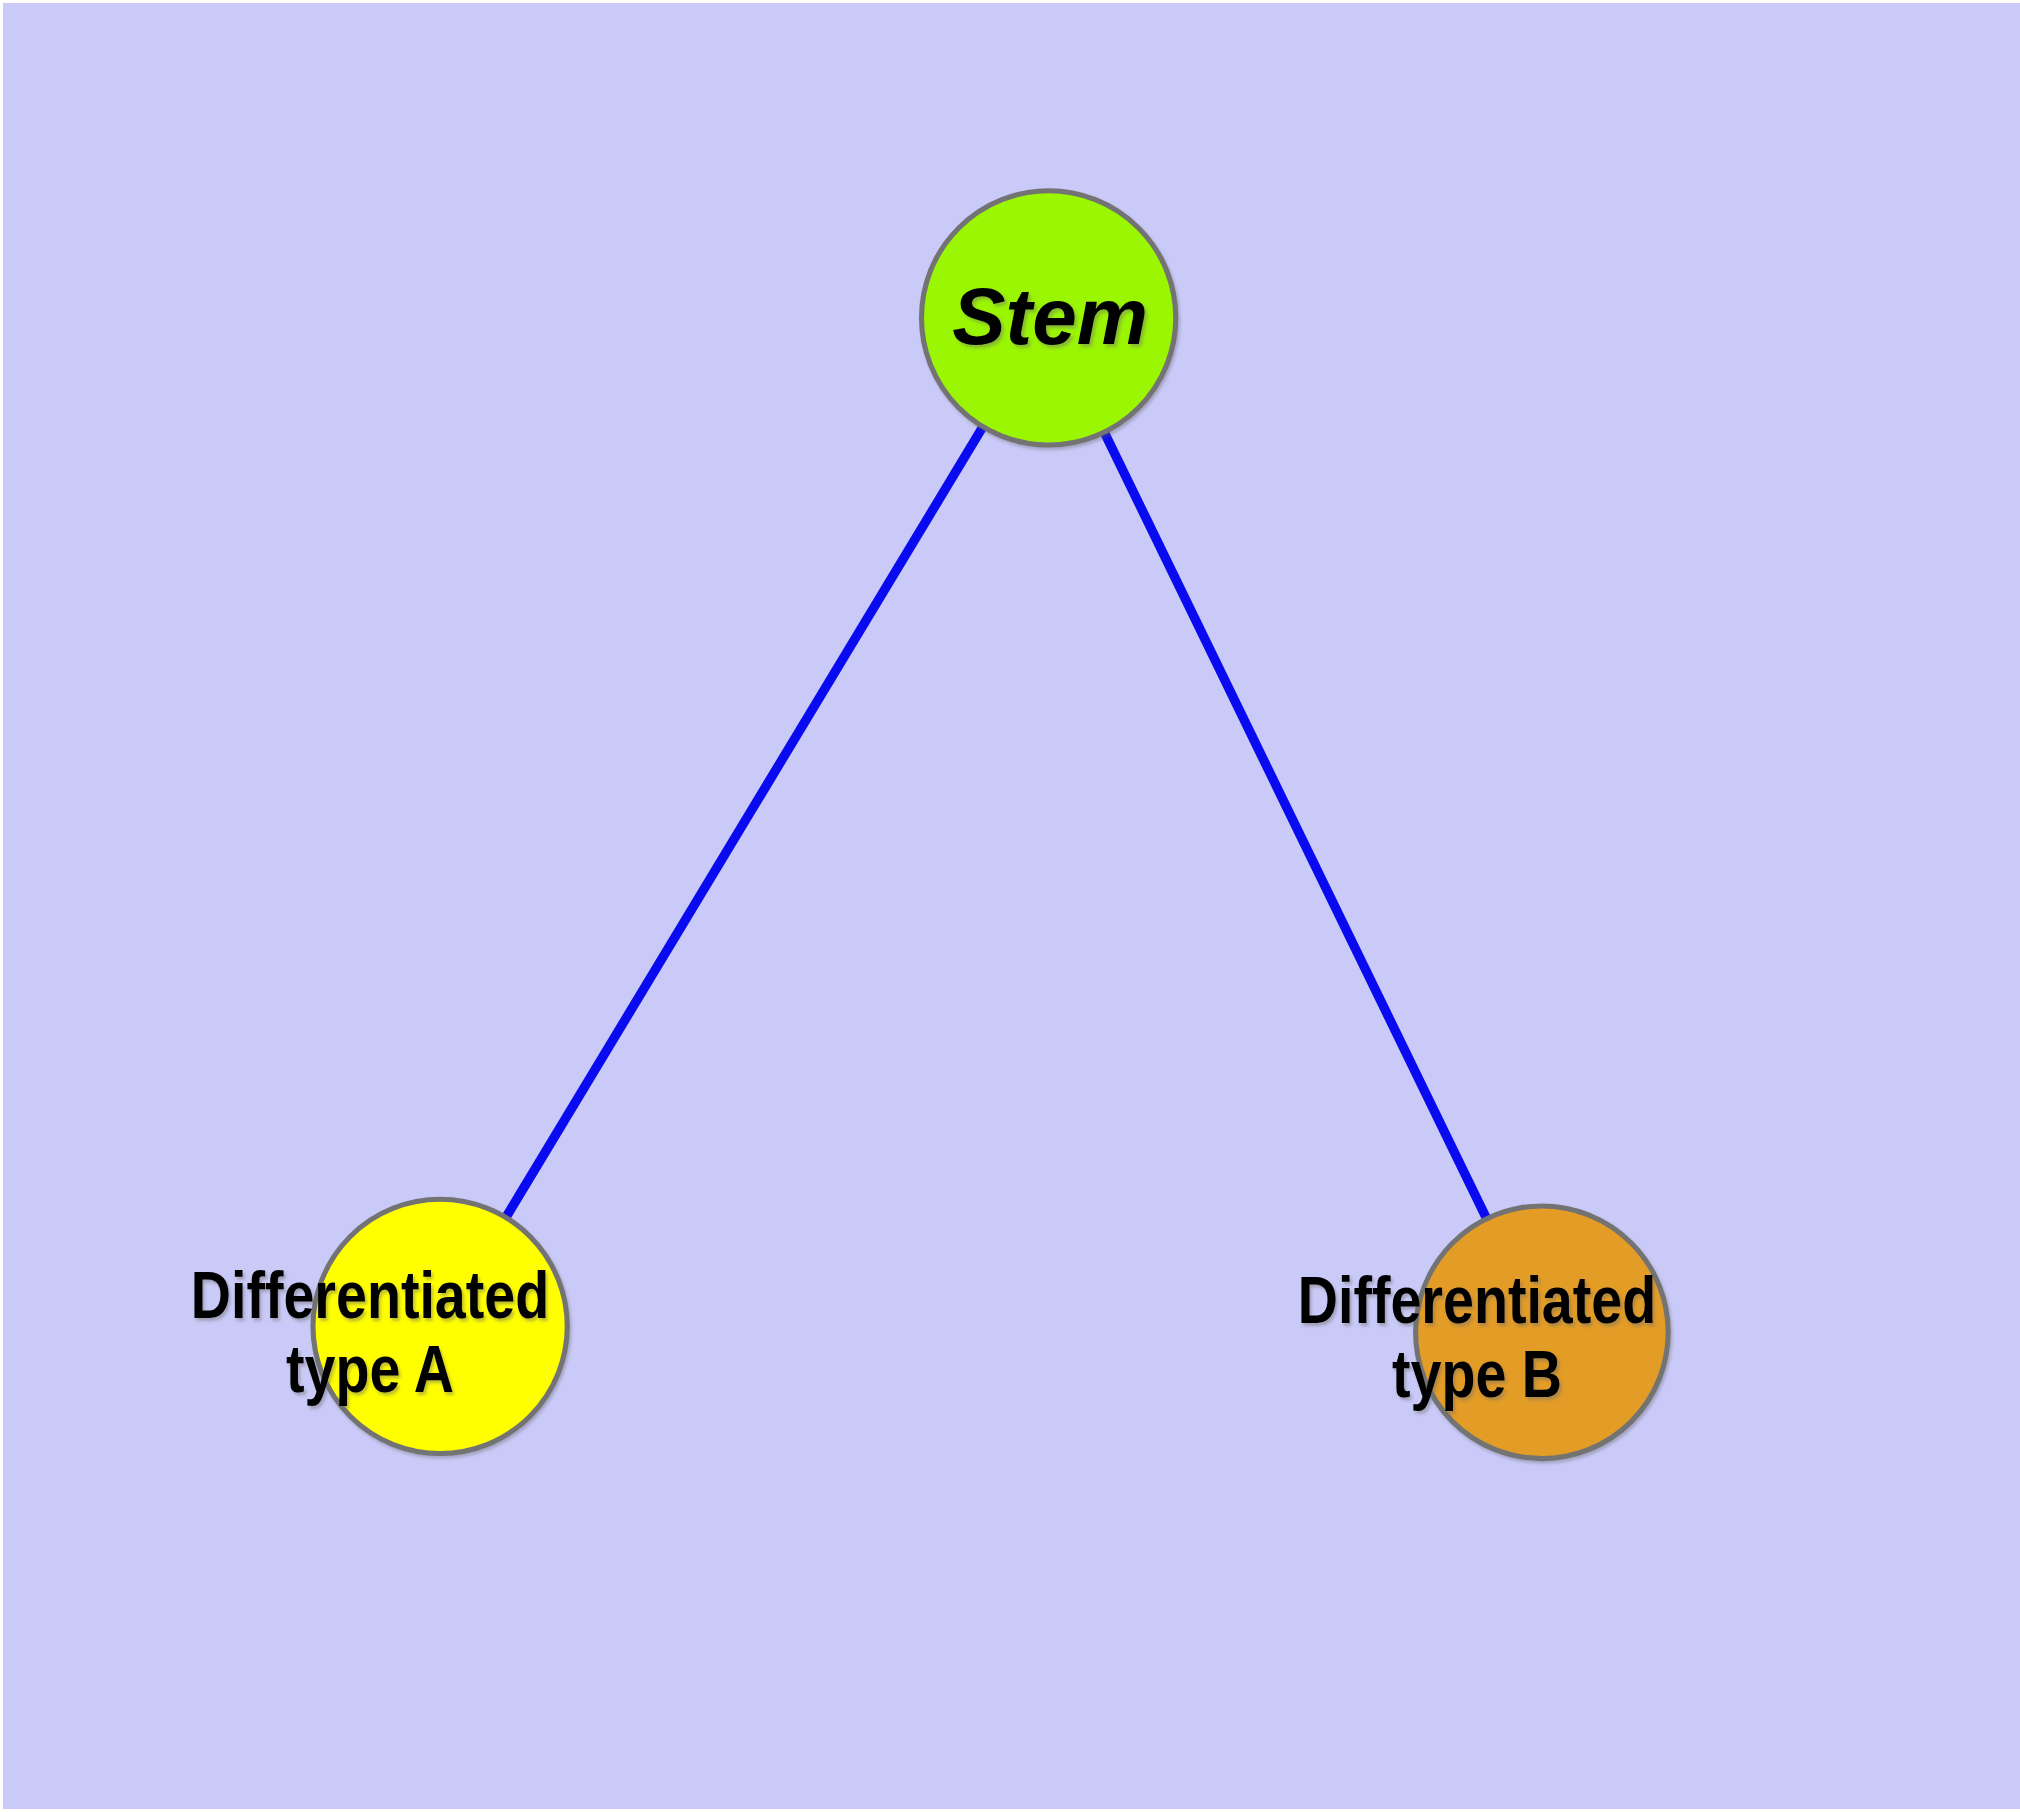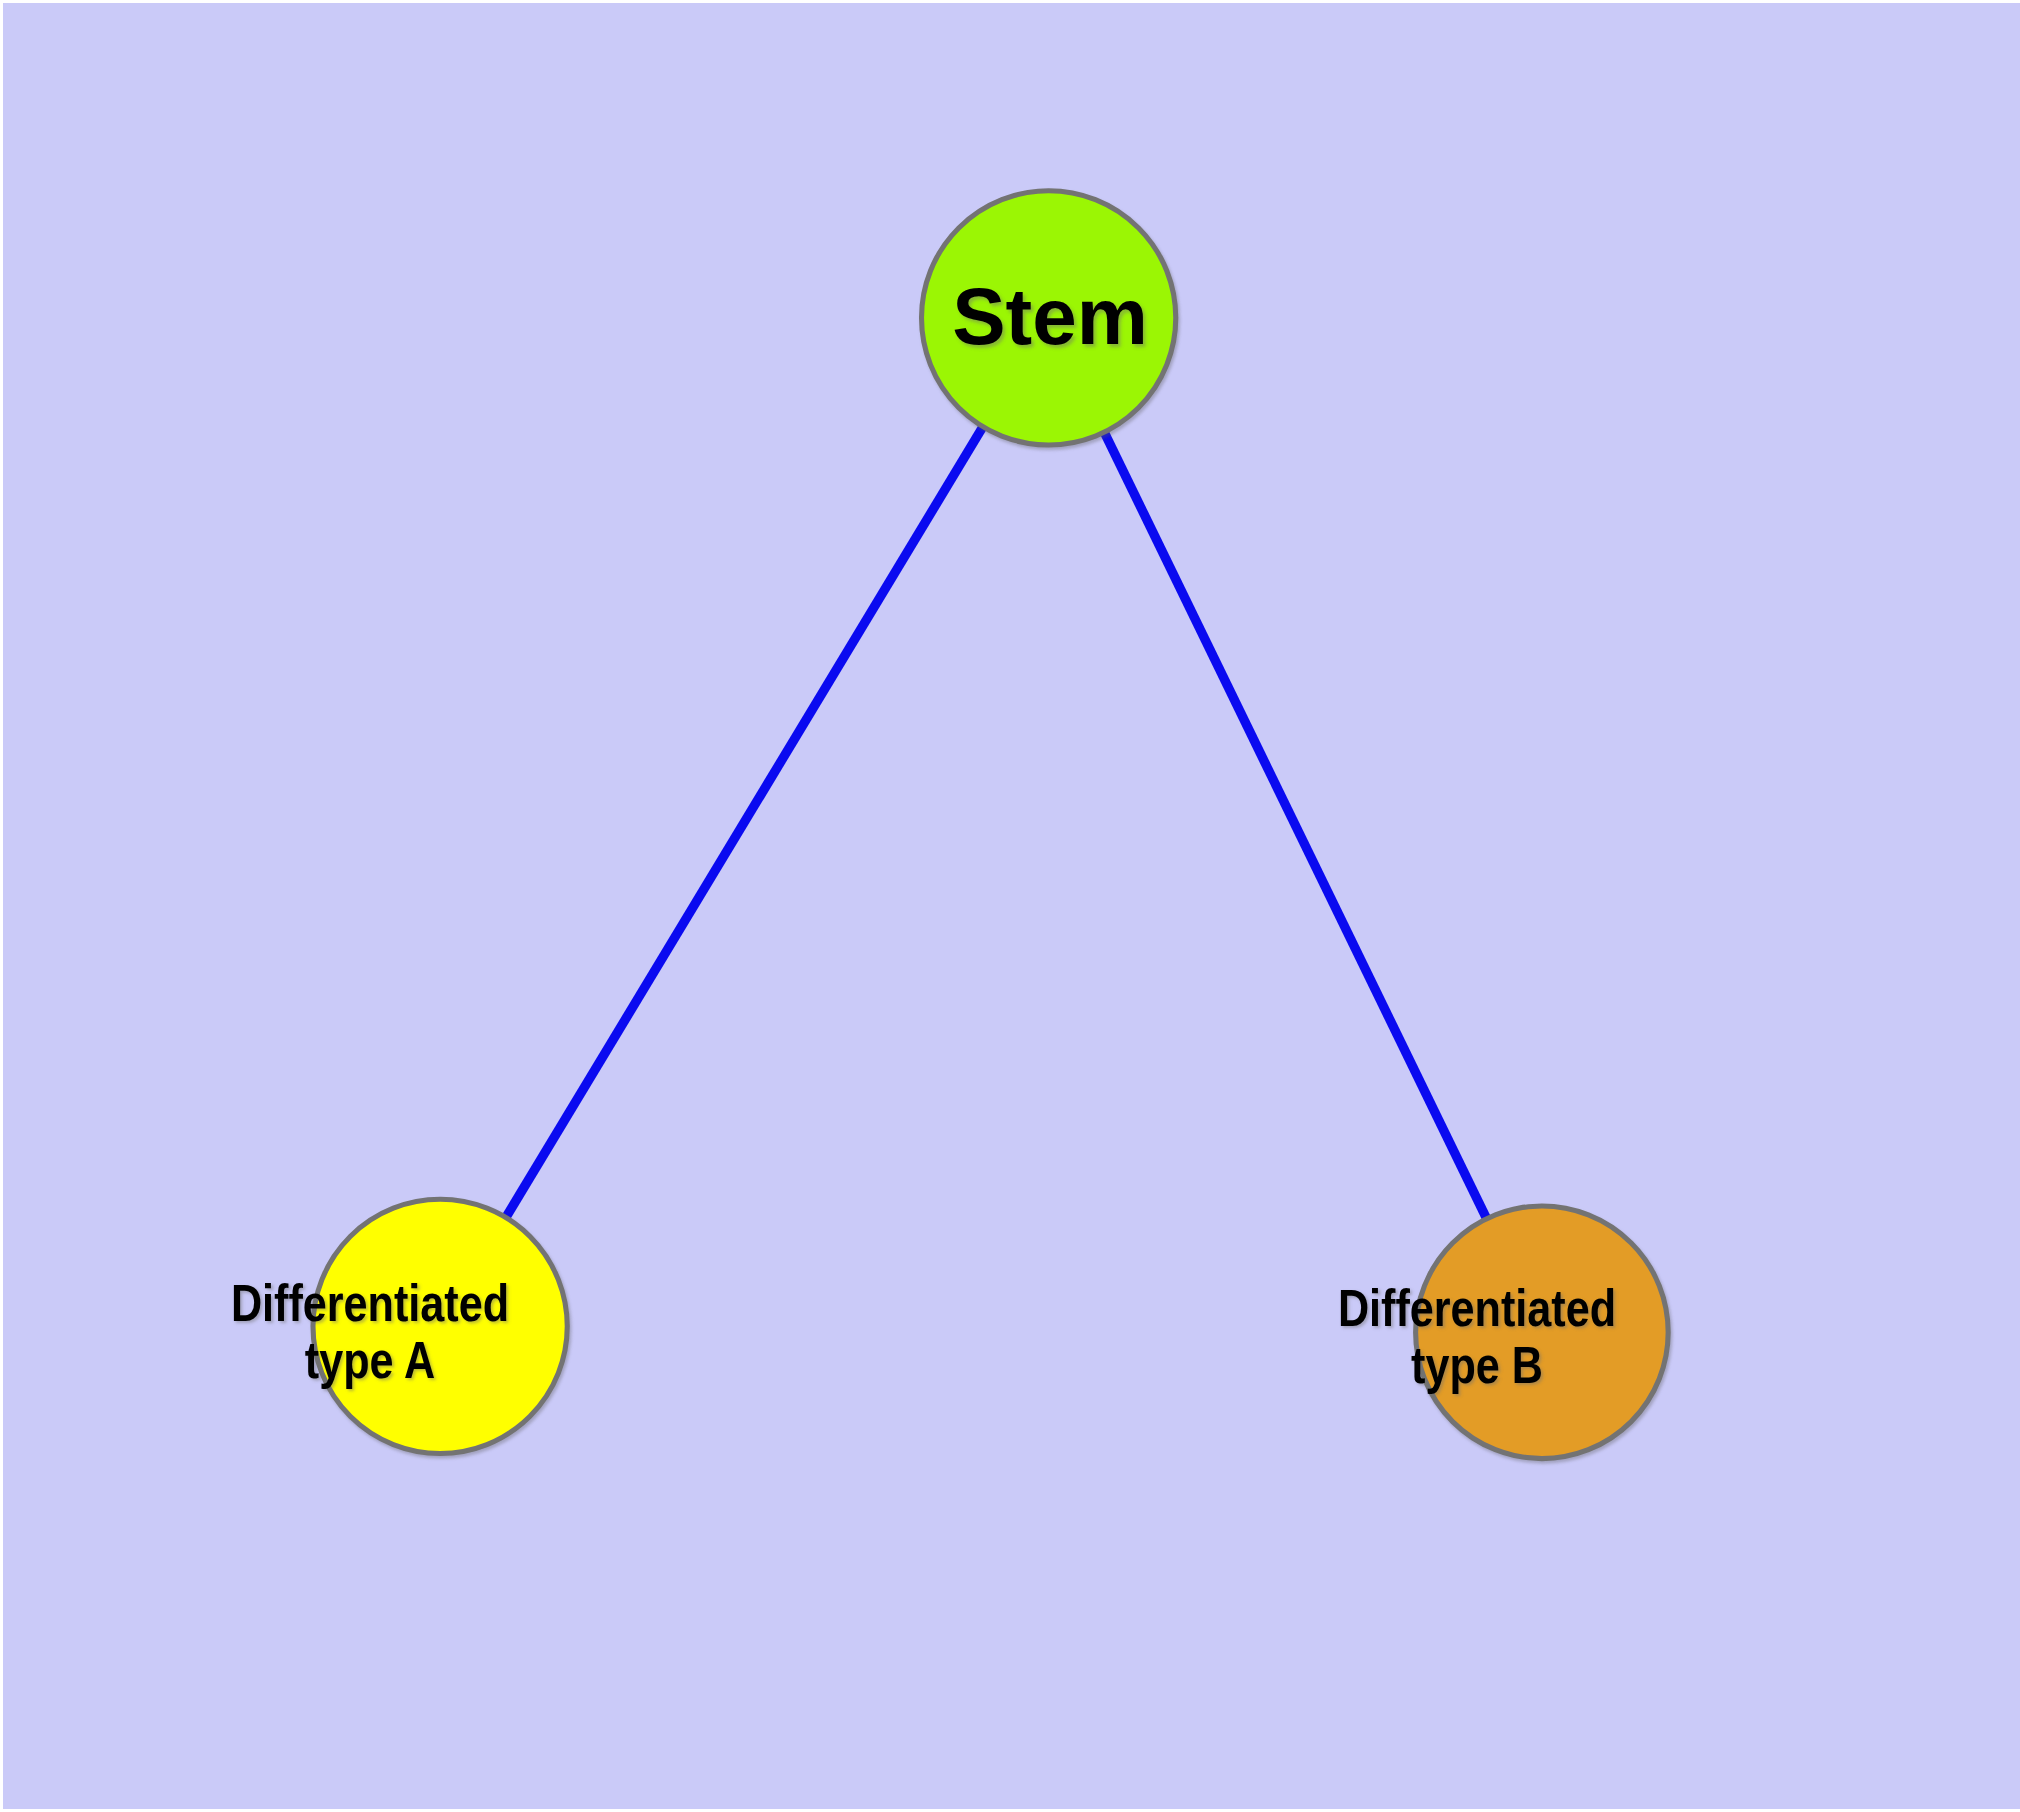--- a/index.html
+++ b/index.html
@@ -35,28 +35,29 @@
     filter: drop-shadow(2px 3px 2px rgba(90,90,90,0.35));
   }
   .node-label {
     position: absolute;
     transform: translate(-50%, -50%);
     margin-left: -2.5px;  
     margin-top: -3.4px;
     text-align: center;
     color: #000000;
     font-weight: 700;
-    font-size: 52px;
+    font-size: 67px;
     line-height: 1.1;
     white-space: nowrap;
     text-shadow: 2.5px 2.5px 3.4px rgba(110,110,110,0.45);
     pointer-events: none;
   }
   .node-label.primary {
     font-size: 80px;
+    font-style: italic;
   }
   .label-inner {
     display: inline-block;
   }
   .node-label.condensed .label-inner {
     transform: scaleX(0.83);
   }
   .label-line {
     display: block;
   }

